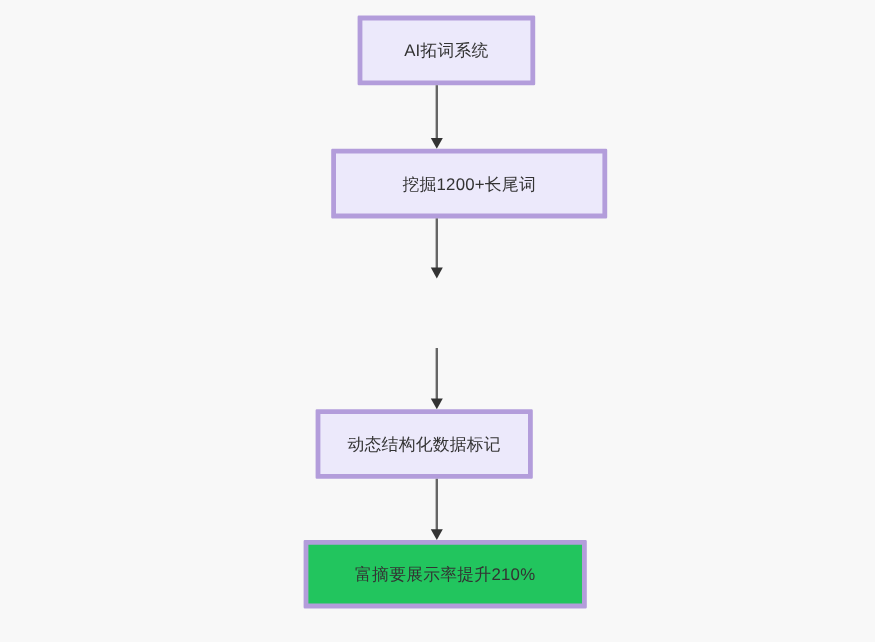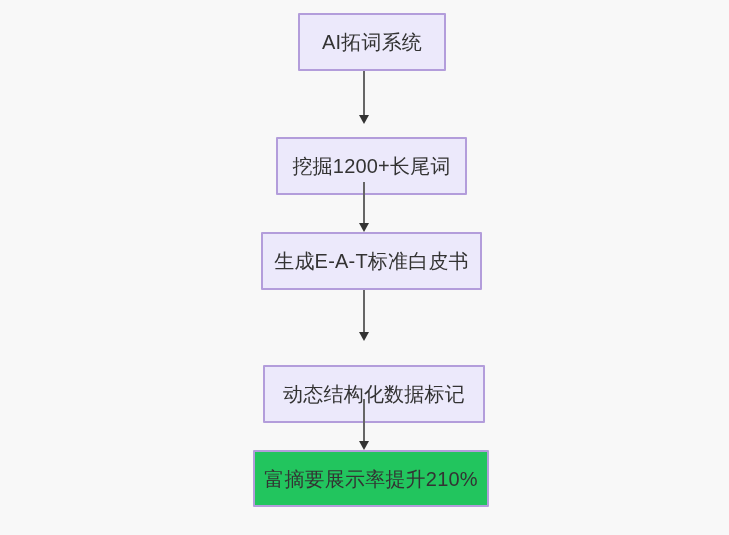--- a/index.html
+++ b/index.html
@@ -15,27 +15,27 @@
   }
   #flowchart {
     position: relative;
     width: 729px;
     height: 535px;
   }
   .node {
     position: absolute;
     box-sizing: border-box;
     background: #ece9fb;
-    border: 2px solid #0f766e;
+    border: 4px solid #0f766e;
     border-radius: 1px;
     display: flex;
     align-items: center;
     justify-content: center;
     color: #333333;
-    font-size: 20px;
+    font-size: 14px;
     line-height: 1.2;
     letter-spacing: 0.2px;
     white-space: nowrap;
     user-select: none;
   }
   .node-label {
     display: block;
     text-align: center;
   }
   .edge {
@@ -67,39 +67,36 @@
 
   <div class="node" style="left: 298px; top: 13px; width: 148px; height: 58px; background: rgb(236, 233, 251); border-color: rgb(179, 157, 219); color: rgb(51, 51, 51);">
     <span class="node-label">AI拓词系统</span>
   </div>
 
   <div class="edge" style="left: 357px; top: 71px; height: 53px;">
     <div class="stem" style="height: 46px; background: rgb(102, 102, 102);"></div>
     <div class="head" style="top: 44px; border-top-color: rgb(51, 51, 51);"></div>
   </div>
 
-  <div class="node" style="left: 276px; top: 137px; width: 191px; height: 58px; background: rgb(236, 233, 251); border-color: rgb(179, 157, 219); color: rgb(51, 51, 51);">
+  <div class="node" style="left: 276px; top: 124px; width: 230px; height: 58px; background: rgb(236, 233, 251); border-color: rgb(179, 157, 219); color: rgb(51, 51, 51);">
     <span class="node-label">挖掘1200+长尾词</span>
   </div>
 
   <div class="edge" style="left: 357px; top: 182px; height: 50px;">
     <div class="stem" style="height: 43px; background: rgb(102, 102, 102);"></div>
     <div class="head" style="top: 41px; border-top-color: rgb(51, 51, 51);"></div>
   </div>
 
-  <div class="node" style="left: 261px; top: 232px; width: 221px; height: 58px; background: rgb(236, 233, 251); border-color: rgb(179, 157, 219); color: rgb(51, 51, 51);">
-    <span class="node-label">生成E-A-T标准白皮书</span>
-  </div>
 
   <div class="edge" style="left: 357px; top: 290px; height: 51px;">
     <div class="stem" style="height: 44px; background: rgb(102, 102, 102);"></div>
     <div class="head" style="top: 42px; border-top-color: rgb(51, 51, 51);"></div>
   </div>
 
-  <div class="node" style="left: 263px; top: 341px; width: 222px; height: 58px; background: rgb(236, 233, 251); border-color: rgb(179, 157, 219); color: rgb(51, 51, 51); margin-top: 24px;">
+  <div class="node" style="left: 263px; top: 341px; width: 181px; height: 58px; background: rgb(236, 233, 251); border-color: rgb(179, 157, 219); color: rgb(51, 51, 51);">
     <span class="node-label">动态结构化数据标记</span>
   </div>
 
   <div class="edge" style="left: 357px; top: 399px; height: 51px;">
     <div class="stem" style="height: 44px; background: rgb(102, 102, 102);"></div>
     <div class="head" style="top: 42px; border-top-color: rgb(51, 51, 51);"></div>
   </div>
 
   <div class="node" style="left: 253px; top: 450px; width: 236px; height: 57px; background: #22c55e; border-color: rgb(179, 157, 219); color: rgb(51, 51, 51);">
     <span class="node-label">富摘要展示率提升210%</span>

